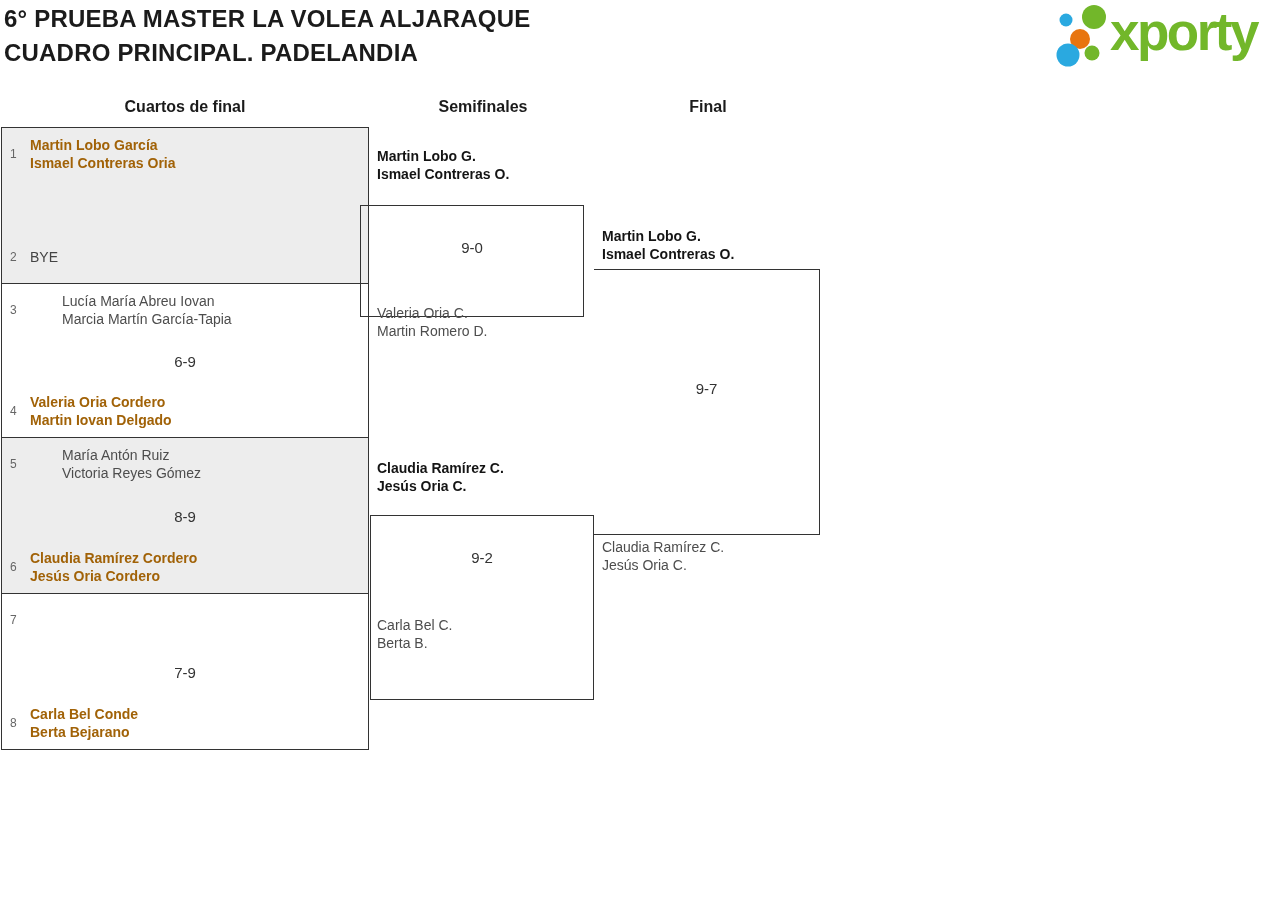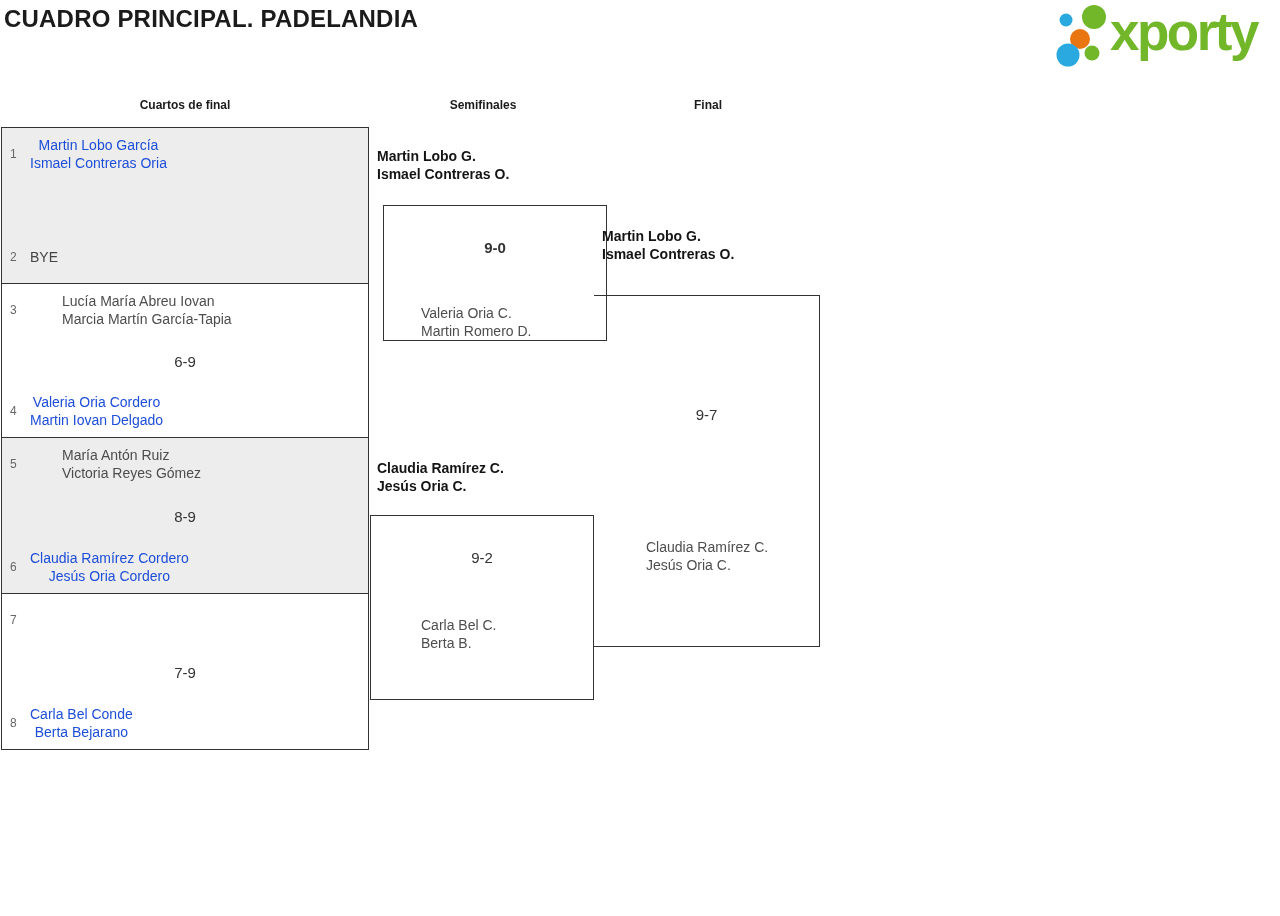--- a/index.html
+++ b/index.html
@@ -23,40 +23,40 @@
   .logo svg { position: absolute; left: 0; top: 0; }
   .logo-text {
     position: absolute; left: 60px; top: -14px;
     font-size: 53px; font-weight: bold; letter-spacing: -2.5px;
     color: #72b72a; line-height: 86px; white-space: nowrap;
   }
 
   
   .col-header {
     position: absolute; top: 98px; width: 300px; text-align: center;
-    font-size: 12px; font-weight: bold; color: #1b1b1b;
+    font-size: 16px; font-weight: bold; color: #1b1b1b;
   }
 
   
   .qf-block {
     position: absolute; left: 1px; width: 368px;
     border: 1px solid #333333; box-sizing: border-box;
     display: flex; flex-direction: column; justify-content: space-between;
     padding: 8px 0;
   }
   .qf-gray { background: #ededed; }
   .qf-white { background: #ffffff; }
 
   .pair { display: flex; align-items: center; min-height: 36px; padding-left: 8px; }
   .seed {
     width: 20px; flex-shrink: 0;
     font-size: 12px; color: #666666;
   }
   .names { font-size: 14px; line-height: 18px; color: #4d4d4d; }
-  .names.winner { font-weight: normal; color: #1d4ed8; text-align: center; }
+  .names.winner { font-weight: bold; color: #a16207; }
   .names.loser  { color: #4d4d4d; margin-left: 32px; }
   .names.bye    { color: #444444; }
 
   .qf-score {
     position: absolute; left: 0; right: 0; top: 50%;
     transform: translateY(-50%); text-align: center;
     font-size: 15px; color: #333333;
   }
 
   
@@ -67,28 +67,29 @@
   .match-box.open-left { border-left: none; }
   .box-score {
     position: absolute; left: 0; right: 0; text-align: center;
     font-size: 15px; color: #333333;
   }
 
   .team-label {
     position: absolute; font-size: 14px; line-height: 18px; white-space: nowrap;
   }
   .team-label.winner { font-weight: bold; color: #141414; }
-  .team-label.loser  { color: #4d4d4d; margin-left: 44px; }
+  .team-label.loser  { color: #4d4d4d; }
 </style>
 </head>
 <body>
 
 <div class="page">
 
   <div class="title-block">
+    <div class="title-line">6° PRUEBA MASTER LA VOLEA ALJARAQUE</div>
     <div class="title-line">CUADRO PRINCIPAL. PADELANDIA</div>
   </div>
 
   <div class="logo">
     <svg width="62" height="70" viewBox="0 0 62 70">
       <circle cx="16" cy="17" r="6.5" fill="#2aa9e0"></circle>
       <circle cx="44" cy="14" r="12" fill="#72b72a"></circle>
       <circle cx="30" cy="36" r="10" fill="#e8750f"></circle>
       <circle cx="18" cy="52" r="11.5" fill="#2aa9e0"></circle>
       <circle cx="42" cy="50" r="7.5" fill="#72b72a"></circle>
@@ -165,21 +166,21 @@
         <div>Carla Bel Conde</div>
         <div>Berta Bejarano</div>
       </div>
     </div>
   </div>
 
   <div class="team-label winner" style="left:377px; top:147px;">
     <div>Martin Lobo G.</div>
     <div>Ismael Contreras O.</div>
   </div>
-  <div class="match-box" style="left:383px; top:205px; width:224px; height:136px;font-weight:bold;">
+  <div class="match-box" style="left:360px; top:205px; width:224px; height:112px;">
     <div class="box-score" style="top:33px;">9-0</div>
   </div>
   <div class="team-label loser" style="left:377px; top:304px;">
     <div>Valeria Oria C.</div>
     <div>Martin Romero D.</div>
   </div>
 
   <div class="team-label winner" style="left:377px; top:459px;">
     <div>Claudia Ramírez C.</div>
     <div>Jesús Oria C.</div>
@@ -189,21 +190,21 @@
   </div>
   <div class="team-label loser" style="left:377px; top:616px;">
     <div>Carla Bel C.</div>
     <div>Berta B.</div>
   </div>
 
   <div class="team-label winner" style="left:602px; top:227px;">
     <div>Martin Lobo G.</div>
     <div>Ismael Contreras O.</div>
   </div>
-  <div class="match-box open-left" style="left:594px; top:295px; width:226px; height:352px;">
+  <div class="match-box open-left" style="left:594px; top:269px; width:226px; height:266px;">
     <div class="box-score" style="top:110px;">9-7</div>
   </div>
   <div class="team-label loser" style="left:602px; top:538px;">
     <div>Claudia Ramírez C.</div>
     <div>Jesús Oria C.</div>
   </div>
 
 </div>
 
 </body></html>

